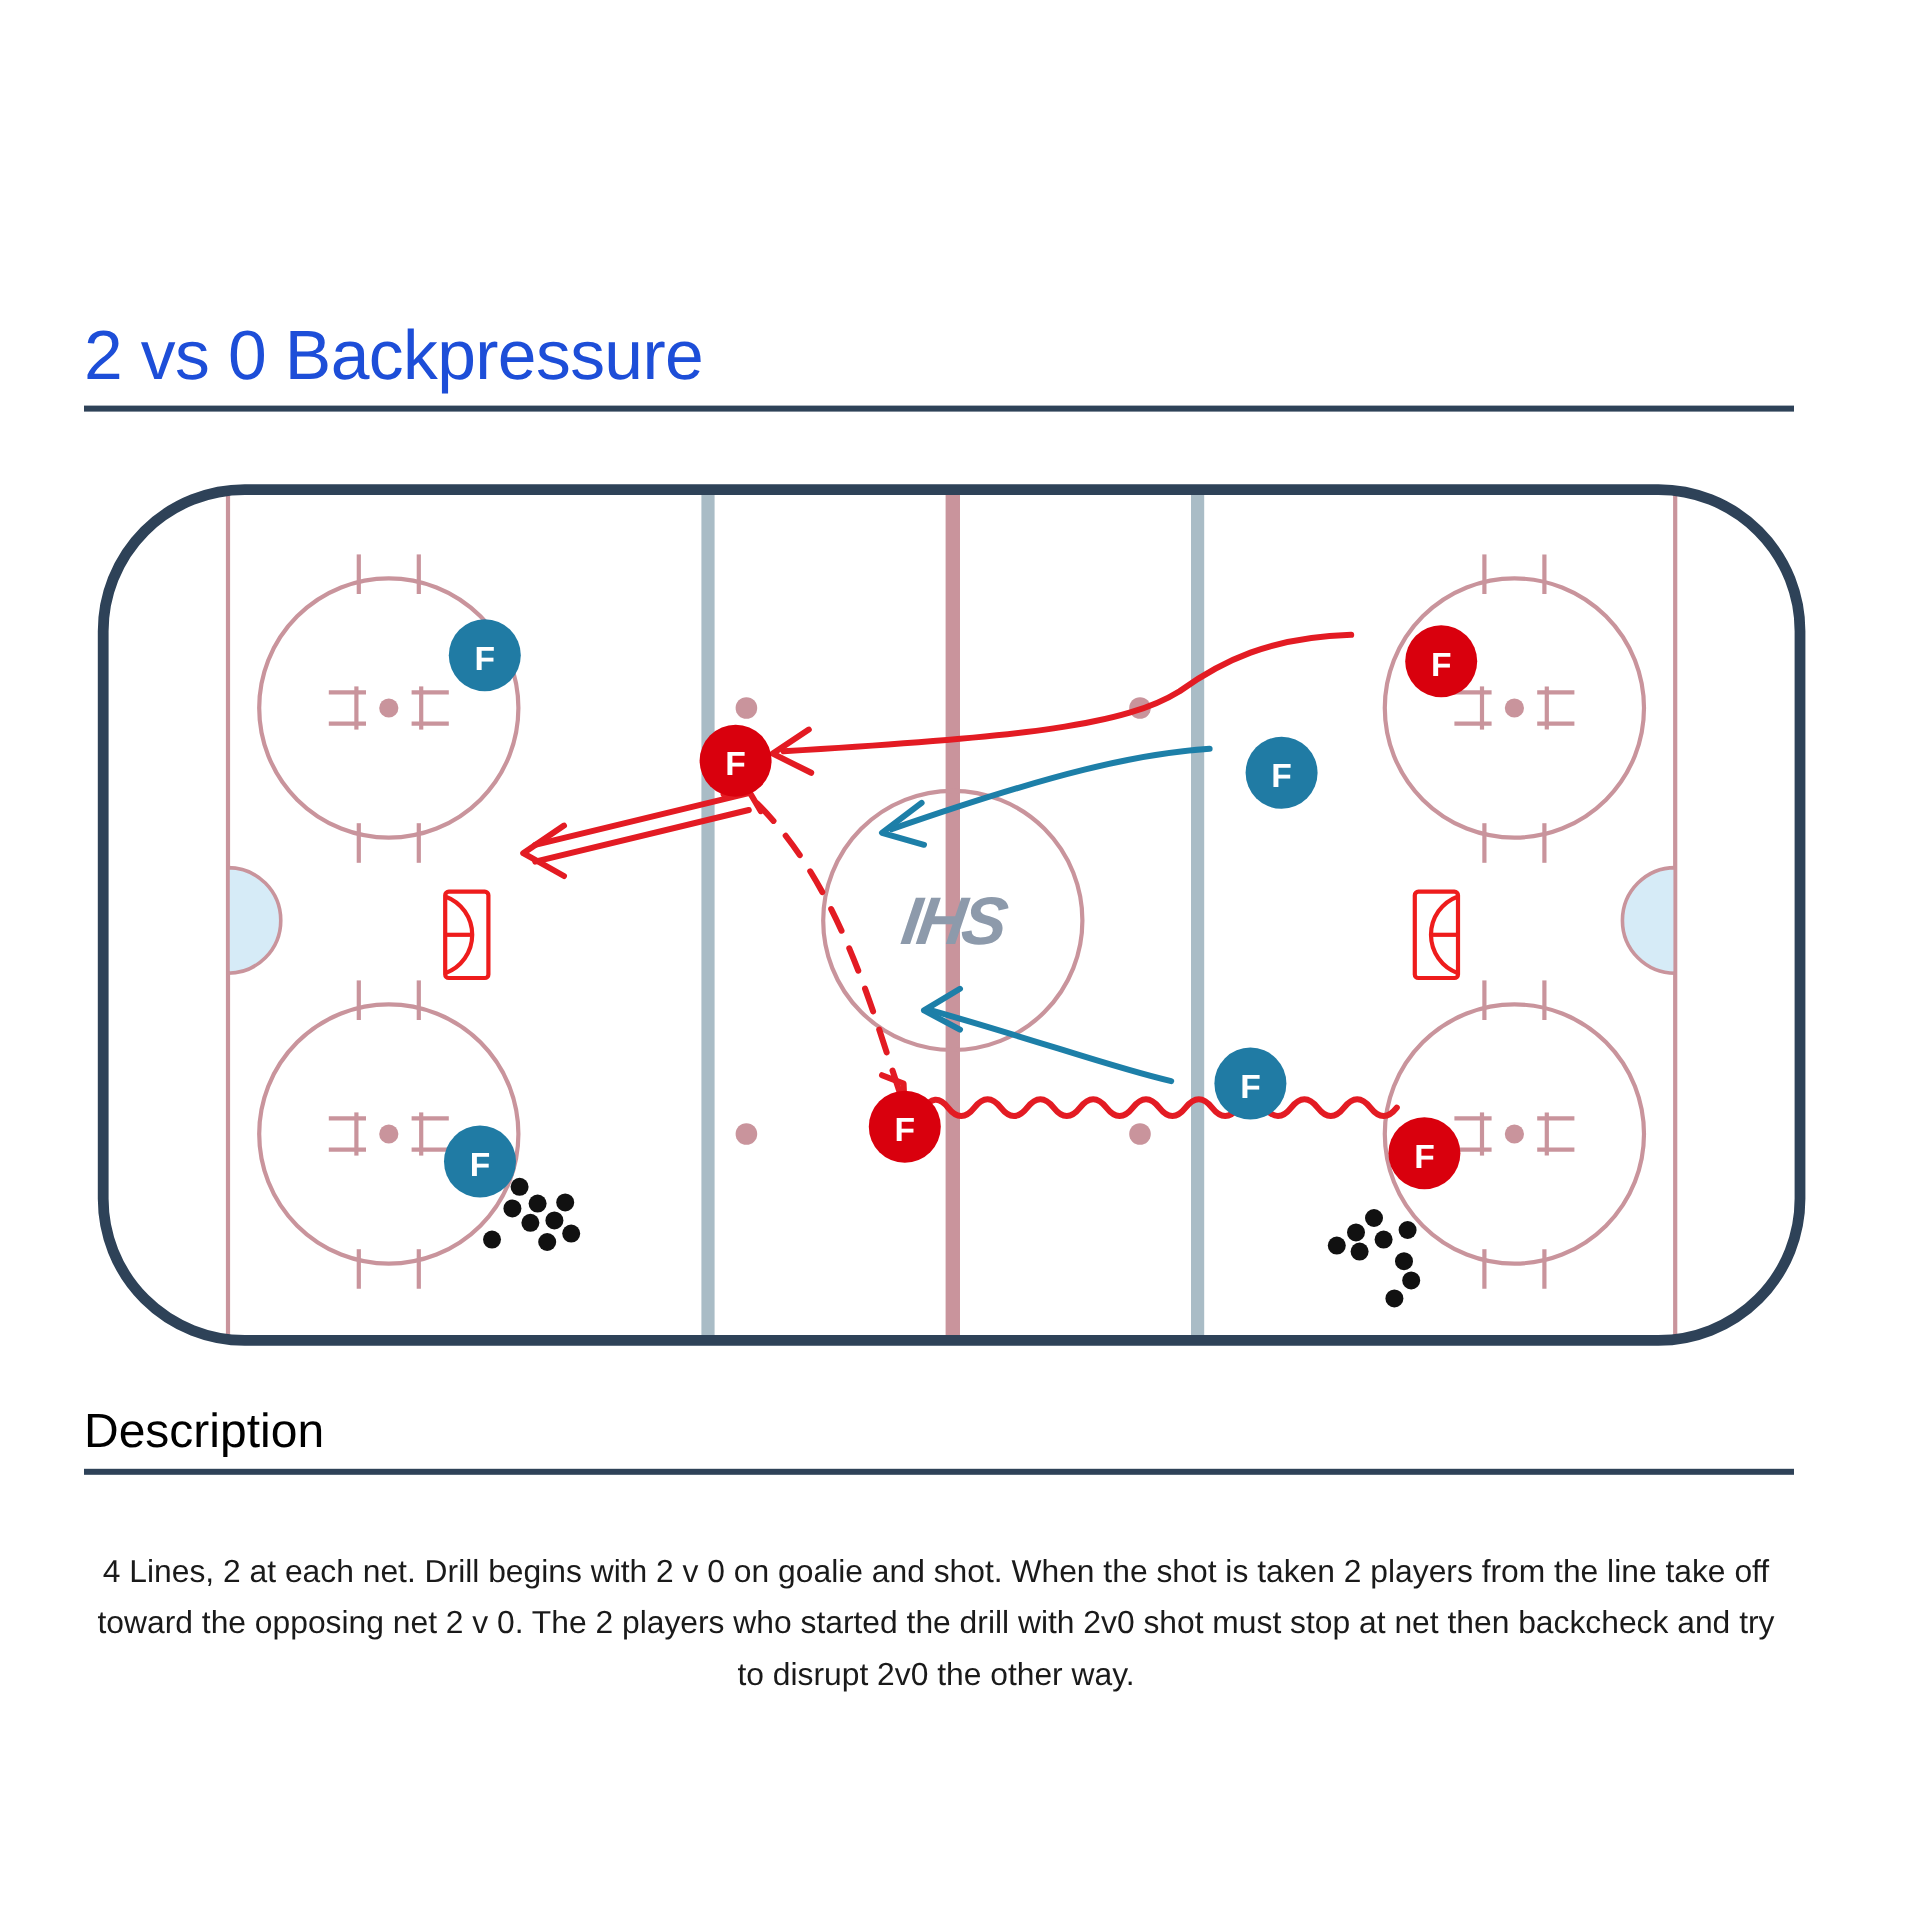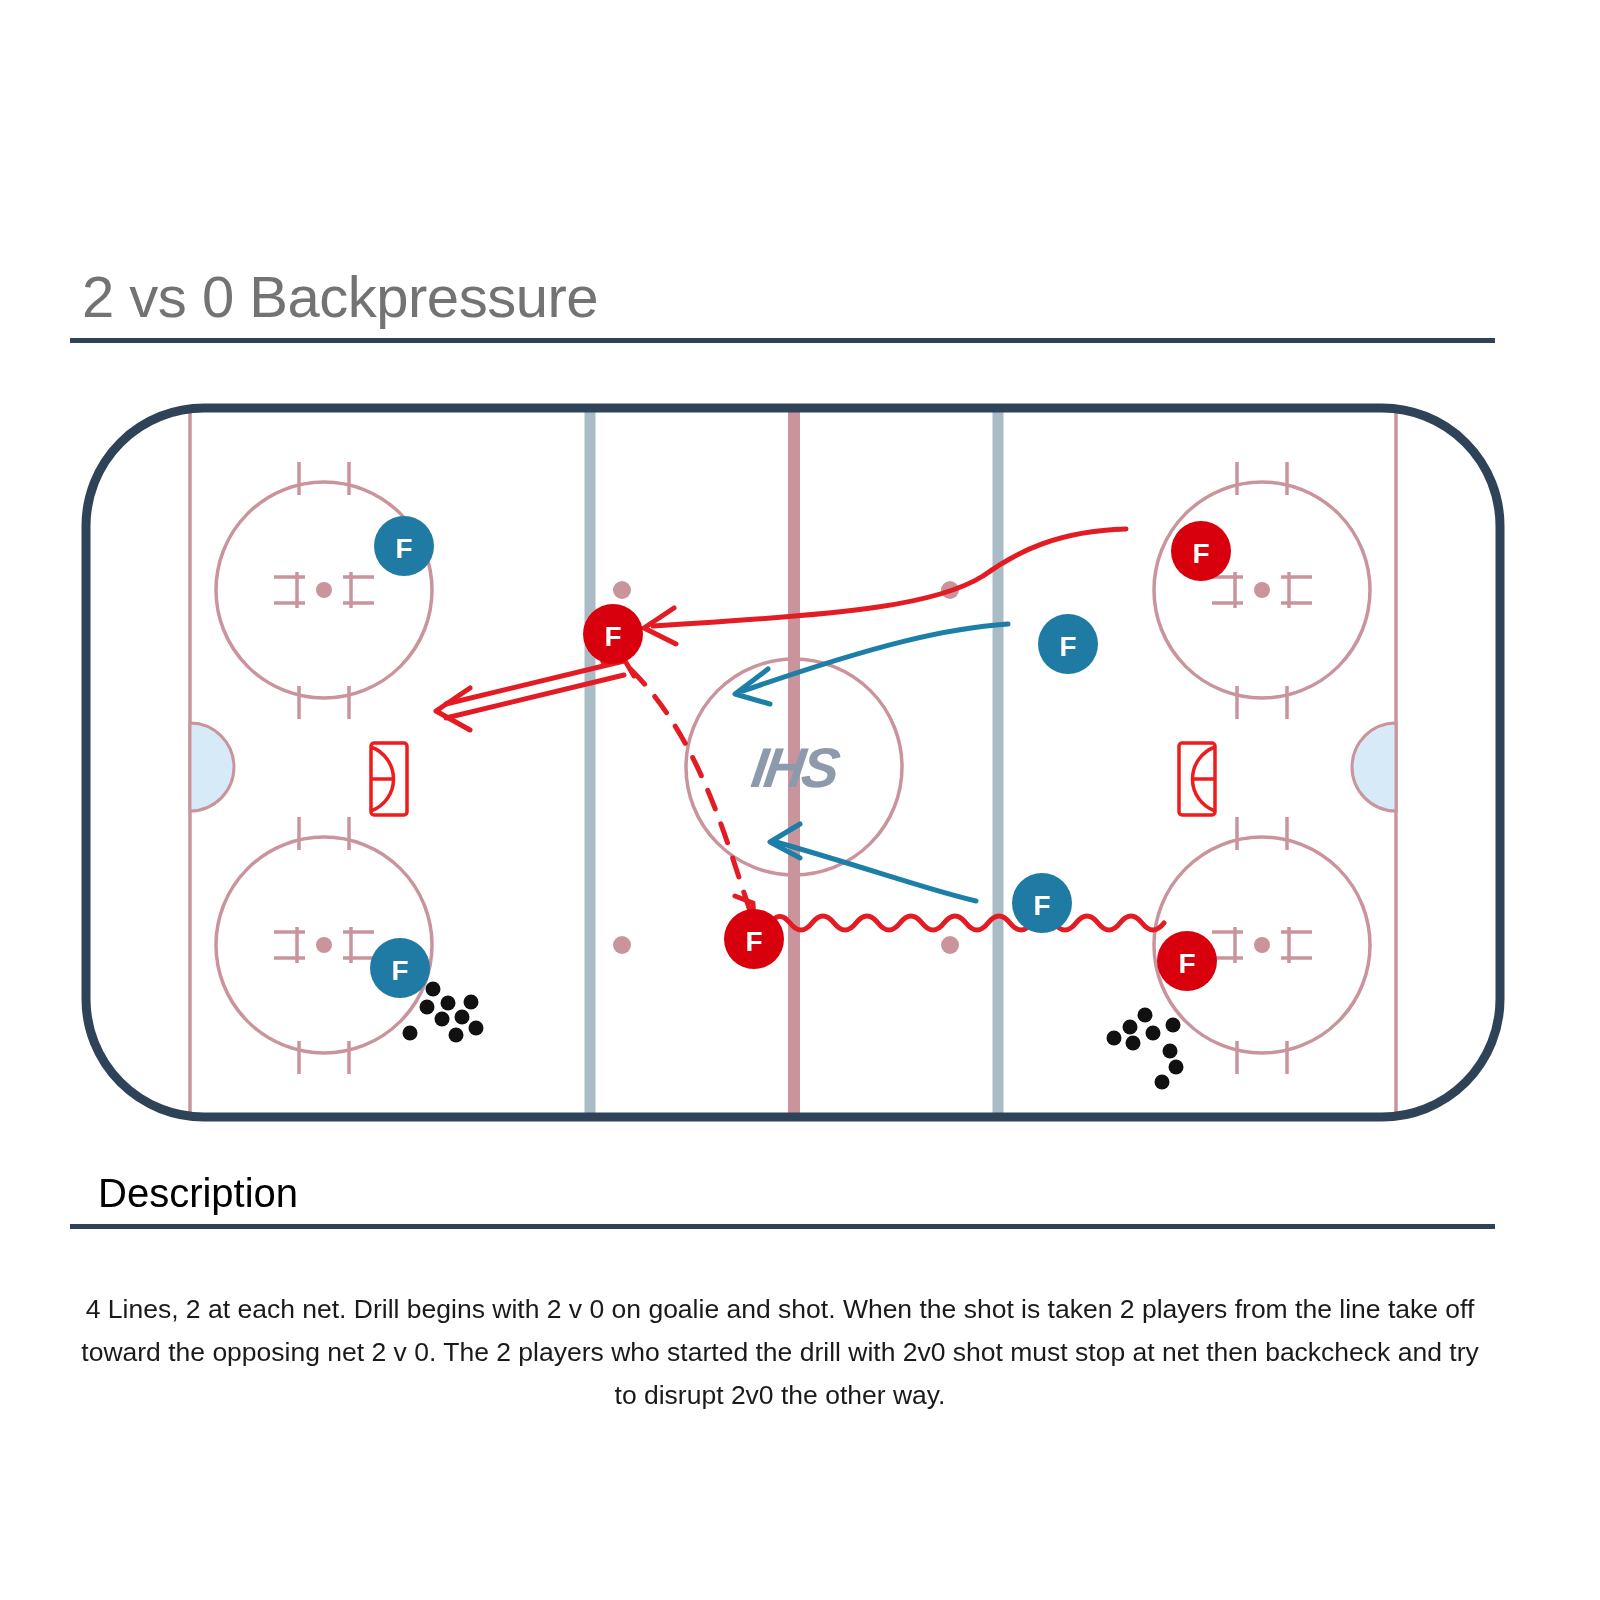--- a/index.html
+++ b/index.html
@@ -27,24 +27,23 @@
   .title-block {
     position: absolute;
     left: 70px;
     top: 268px;
     width: 1425px;
   }
   .title-text {
     font-size: 58px;
     line-height: 1.0;
     font-weight: 400;
-    color: #737373;
+    color: #1d4ed8;
     letter-spacing: -0.5px;
     white-space: nowrap;
-    margin-left: 12px;
   }
   .rule {
     margin-top: 12px;
     height: 5px;
     background: #2e4258;
     width: 100%;
   }
 
   
   .rink-wrap {
@@ -61,21 +60,20 @@
     position: absolute;
     left: 70px;
     top: 1172px;
     width: 1425px;
   }
   .desc-heading {
     font-size: 40px;
     line-height: 1.05;
     color: #000000;
     font-weight: 400;
-    margin-left: 28px;
   }
   .desc-rule {
     margin-top: 10px;
     height: 5px;
     background: #2e4258;
     width: 100%;
   }
   .desc-body {
     position: absolute;
     left: 70px;

